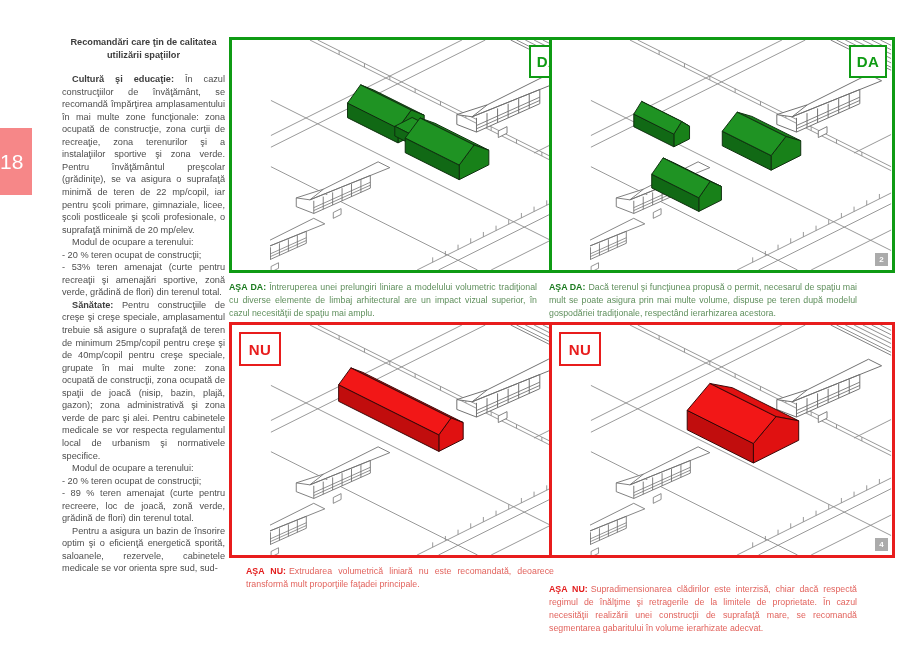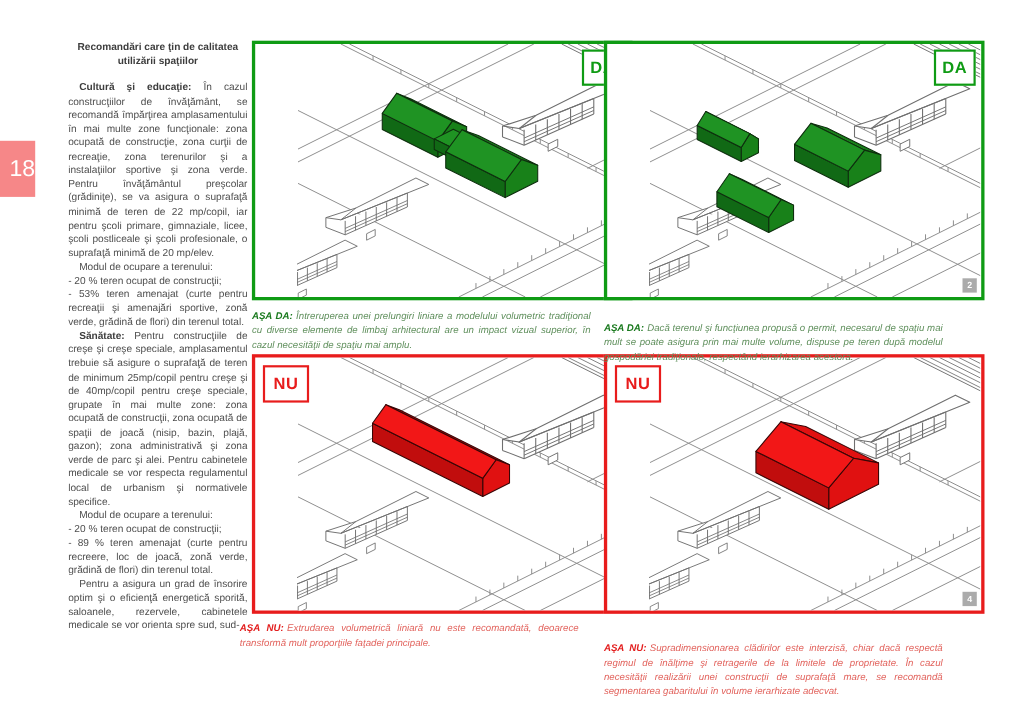--- a/index.html
+++ b/index.html
@@ -1,21 +1,21 @@
 <!DOCTYPE html>
 <html lang="ro"><head>
 <meta charset="utf-8">
 <style>
   html,body{margin:0;padding:0;background:#ffffff;}
   .page{position:relative;width:920px;height:650px;background:#ffffff;overflow:hidden;
         font-family:"Liberation Sans",sans-serif;color:#4e4e4e;}
 
   
-  .page-badge{position:absolute;left:0;top:128px;width:32px;height:51px;
-              background:var(--badge,#f68788);display:flex;align-items:center;justify-content:flex-end;
+  .page-badge{position:absolute;left:0;top:128px;width:32px;height:67px;
+              background:var(--badge,#f68788);display:flex;align-items:center;justify-content:flex-start;
               color:#ffffff;font-size:21px;}
 
   
   .text-col{position:absolute;left:62px;top:36px;width:163px;height:580px;overflow:hidden;
             font-size:9.2px;line-height:12.55px;text-align:justify;}
   .text-col h1{font-size:9.2px;line-height:12.55px;margin:0 0 12px 0;color:#3d3d3d;
                font-weight:bold;text-align:center;}
   .text-col p{margin:0;}
   .text-col p.indent{text-indent:10px;}
   .text-col .lead{font-weight:bold;color:#3d3d3d;}
@@ -30,23 +30,23 @@
 
   .verdict{position:absolute;background:#ffffff;display:flex;align-items:center;justify-content:center;
            font-weight:bold;font-size:15px;letter-spacing:.5px;}
   .verdict.da{top:5px;right:5px;width:34px;height:29px;border:2px solid var(--green,#0f9b14);color:var(--green,#0f9b14);}
   .verdict.nu{top:7px;left:7px;width:38px;height:30px;border:2px solid var(--red,#e81c1c);color:var(--red,#e81c1c);}
 
   .num-badge{position:absolute;right:4px;bottom:4px;width:13px;height:13px;background:#9c9c9cd9;
              color:#ffffff;font-size:8px;font-weight:bold;display:flex;align-items:center;justify-content:center;}
 
   
-  .caption{position:absolute;width:308px;font-size:8.8px;font-style:italic;line-height:13px;text-align:justify;}
-  #cap-1{left:229px;top:281px;} #cap-2{left:549px;top:281px;margin-top:11px;}
-  #cap-3{left:218px;top:565px;} #cap-4{left:549px;top:583px;}
+  .caption{position:absolute;width:308px;font-size:8.8px;line-height:13px;text-align:justify;}
+  #cap-1{left:229px;top:281px;} #cap-2{left:549px;top:281px;}
+  #cap-3{left:246px;top:565px;} #cap-4{left:549px;top:583px;}
   .caption .cap-lead{font-weight:bold;margin-right:3px;}
   .caption.green{color:var(--gcap,#5f8f5c);} .caption.green .cap-lead{color:var(--glead,#1b7a1f);}
   .caption.red{color:var(--rcap,#e2635d);} .caption.red .cap-lead{color:var(--rlead,#e31e1e);}
 </style>
 </head>
 <body>
 
 <div class="page" style="--green: #0f9b14; --red: #e81c1c; --glead: #1b7a1f; --gcap: #5f8f5c; --rlead: #e31e1e; --rcap: #e2635d; --badge: #f68788;">
 
   <div class="page-badge">
@@ -56,21 +56,21 @@
   <div class="text-col">
     <h1>Recomandări care ţin de calitatea utilizării spaţiilor</h1>
     <p class="indent"><span class="lead">Cultură şi educaţie:</span> <span>În cazul construcţiilor de învăţământ, se recomandă împărţirea amplasamentului în mai multe zone funcţionale: zona ocupată de construcţie, zona curţii de recreaţie, zona terenurilor şi a instalaţiilor sportive şi zona verde. Pentru învăţământul preşcolar (grădiniţe), se va asigura o suprafaţă minimă de teren de 22 mp/copil, iar pentru şcoli primare, gimnaziale, licee, şcoli postliceale şi şcoli profesionale, o suprafaţă minimă de 20 mp/elev.</span></p>
     <p class="indent">Modul de ocupare a terenului:</p>
     <p>- 20 % teren ocupat de construcţii;</p>
     <p>- 53% teren amenajat (curte pentru recreaţii şi amenajări sportive, zonă verde, grădină de flori) din terenul total.</p>
     <p class="indent"><span class="lead">Sănătate:</span> <span>Pentru construcţiile de creşe şi creşe speciale, amplasamentul trebuie să asigure o suprafaţă de teren de minimum 25mp/copil pentru creşe şi de 40mp/copil pentru creşe speciale, grupate în mai multe zone: zona ocupată de construcţii, zona ocupată de spaţii de joacă (nisip, bazin, plajă, gazon); zona administrativă şi zona verde de parc şi alei. Pentru cabinetele medicale se vor respecta regulamentul local de urbanism şi normativele specifice.</span></p>
     <p class="indent">Modul de ocupare a terenului:</p>
     <p>- 20 % teren ocupat de construcţii;</p>
     <p>- 89 % teren amenajat (curte pentru recreere, loc de joacă, zonă verde, grădină de flori) din terenul total.</p>
-    <p class="indent">Pentru a asigura un grad de însorire optim şi o eficienţă energetică sporită, saloanele, rezervele, cabinetele medicale se vor orienta spre sud, sud-</p>
+    <p class="indent">Pentru a asigura un bazin de însorire optim şi o eficienţă energetică sporită, saloanele, rezervele, cabinetele medicale se vor orienta spre sud, sud-</p>
   </div>
 
   <div id="panel-1" class="panel good">
     <svg id="scene-0" viewBox="0 0 308 236">
         <line x1="40" y1="0" x2="308" y2="134" stroke="#8a8a8a" stroke-width="0.9"></line>
         <line x1="48" y1="0" x2="308" y2="130" stroke="#8a8a8a" stroke-width="0.9"></line>
         <line x1="0" y1="62" x2="308" y2="216" stroke="#8a8a8a" stroke-width="0.9"></line>
         <line x1="0" y1="130" x2="212" y2="236" stroke="#8a8a8a" stroke-width="0.9"></line>
         <line x1="0" y1="98" x2="196" y2="0" stroke="#8a8a8a" stroke-width="0.9"></line>
         <line x1="0" y1="110" x2="220" y2="0" stroke="#8a8a8a" stroke-width="0.9"></line>

